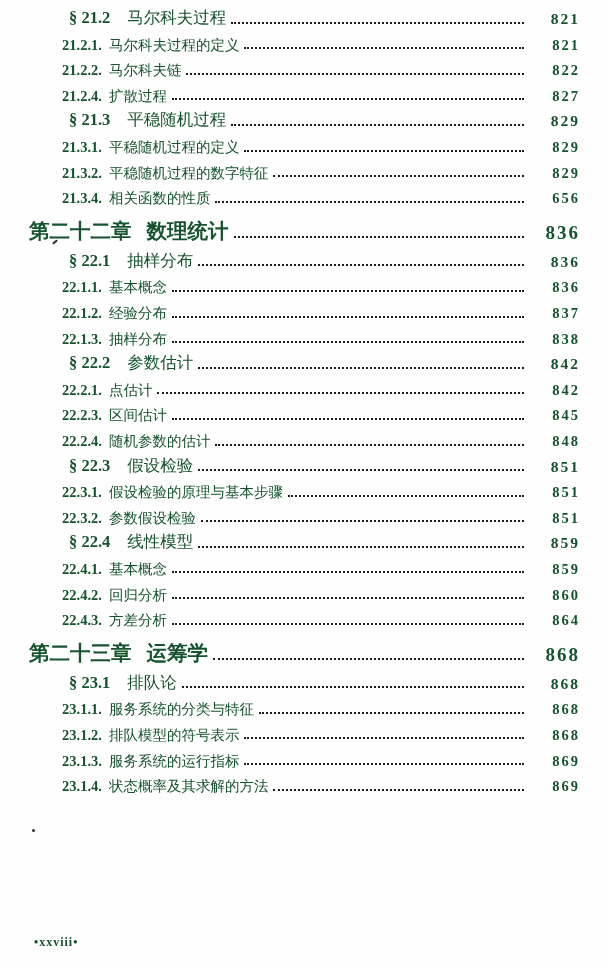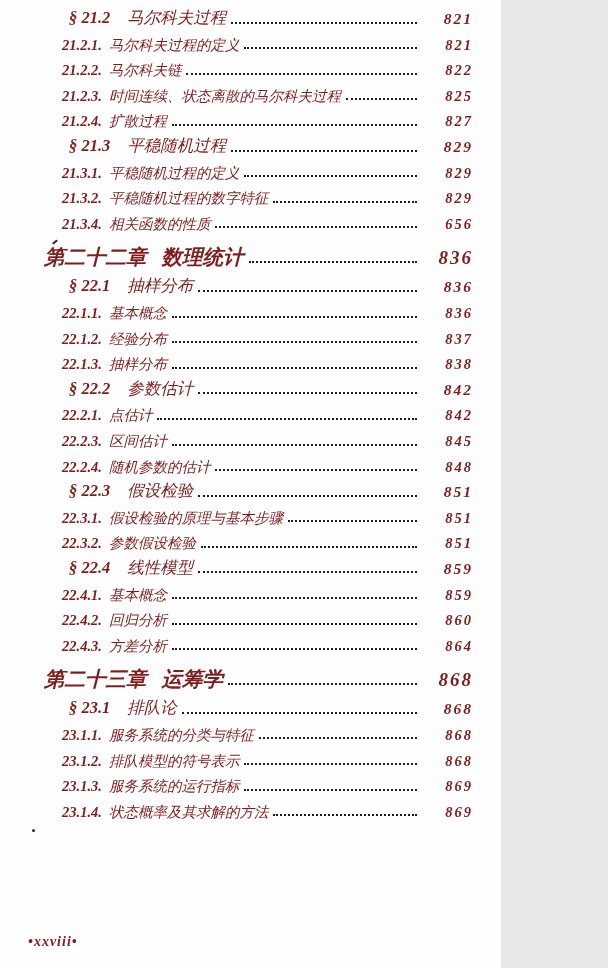--- a/index.html
+++ b/index.html
@@ -2,27 +2,26 @@
 <html><head>
 <meta charset="utf-8">
 <style>
   html, body {
     margin: 0;
     padding: 0;
     background: #e8e8e8;
   }
   .page {
     position: relative;
-    width: 501px;
+    width: 608px;
     height: 968px;
     background: #fefefe;
     overflow: hidden;
     font-family: "Liberation Serif", "DejaVu Serif", serif;
-    color: #7f1d1d;
-    font-style: italic;
+    color: #14532d;
   }
   .toc {
     padding-top: 5px;
     padding-right: 28px;
   }
   .row {
     display: flex;
     align-items: flex-end;
     height: 25.6px;
     box-sizing: border-box;
@@ -60,34 +59,34 @@
   .row.item .pageno { font-size: 14.5px; }
   
   .row.section {
     padding-left: 69px;
     font-size: 16.5px;
   }
   .row.section .label { margin-right: 17px; }
   .row.section .pageno { font-size: 15.5px; }
   
   .row.chapter {
-    padding-left: 44px;
+    padding-left: 29px;
     height: 38px;
     padding-bottom: 6px;
     font-size: 20.5px;
     font-weight: bold;
   }
   .row.chapter .label { margin-right: 15px; }
   .row.chapter .dots { border-bottom-width: 2.5px; margin-bottom: 4px; }
   .row.chapter .pageno { font-size: 19px; }
   .footer {
     position: absolute;
-    left: 28px;
+    left: 34px;
     bottom: 18px;
-    font-size: 14px;
+    font-size: 12px;
     font-weight: bold;
     letter-spacing: 1px;
   }
   
   .speck {
     position: absolute;
     background: #2a2a2a;
   }
   .speck.tick {
     left: 52px;
@@ -123,26 +122,20 @@
       <span class="dots"></span>
       <span class="pageno">821</span>
     </div>
       <div class="row item">
       <span class="label">21.2.2.</span>
       <span class="title">马尔科夫链</span>
       <span class="dots"></span>
       <span class="pageno">822</span>
     </div>
       <div class="row item">
-      <span class="label">21.2.3.</span>
-      <span class="title">时间连续、状态离散的马尔科夫过程</span>
-      <span class="dots"></span>
-      <span class="pageno">825</span>
-    </div>
-      <div class="row item">
       <span class="label">21.2.4.</span>
       <span class="title">扩散过程</span>
       <span class="dots"></span>
       <span class="pageno">827</span>
     </div>
       <div class="row section">
       <span class="label">§ 21.3</span>
       <span class="title">平稳随机过程</span>
       <span class="dots"></span>
       <span class="pageno">829</span>

